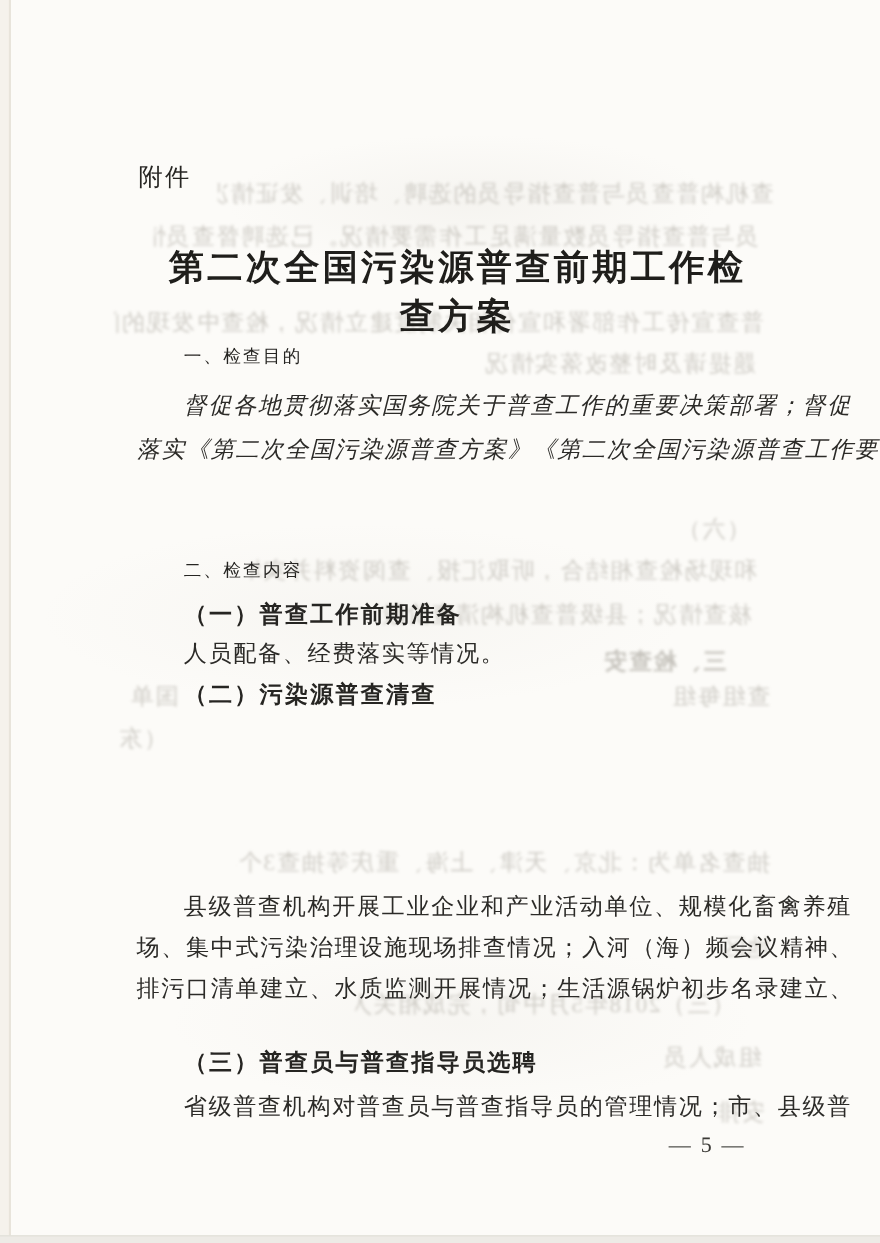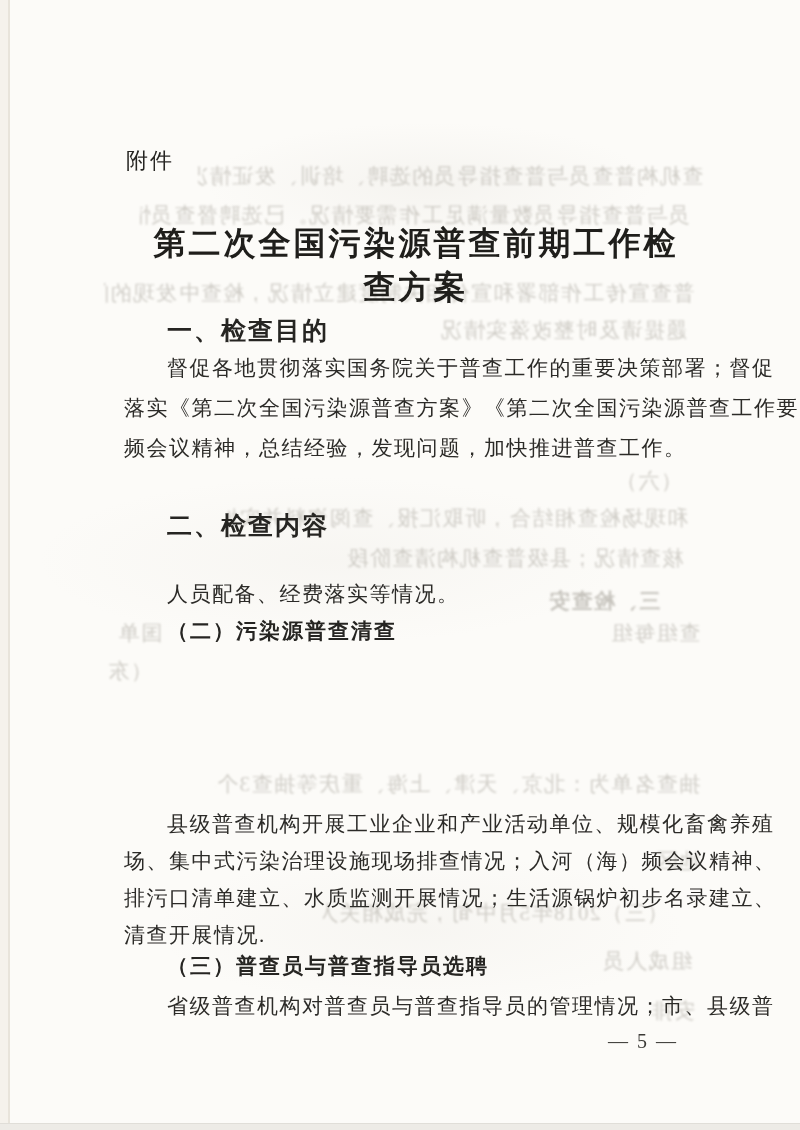--- a/index.html
+++ b/index.html
@@ -18,21 +18,21 @@
     color:#2c2b28;
   }
   
   .edge-strip-left{position:absolute;left:0;top:0;width:8px;height:100%;background:#f5f2ec;}
   .edge-line-left{position:absolute;left:8px;top:0;width:2px;height:100%;background:#ddd7cb;opacity:.65;}
   .edge-strip-bottom{position:absolute;left:0;bottom:0;width:100%;height:6px;background:#edebe6;border-top:1px solid #e0ded8;}
   
   .abs{position:absolute;}
   .attachment{left:126px;top:146px;font-size:22px;letter-spacing:2px;color:#262522;}
   .doc-title{left:138px;top:222px;width:556px;text-align:center;font-size:32px;font-weight:bold;letter-spacing:3px;color:#1f1e1b;}
-  .sec-heading{left:167px;font-size:25px;font-weight:bold;letter-spacing:2px;color:#262522;font-family:"Liberation Sans","DejaVu Sans",sans-serif;}
+  .sec-heading{left:167px;font-size:16px;font-weight:normal;letter-spacing:2px;color:#262522;font-family:"Liberation Sans","DejaVu Sans",sans-serif;}
   .sub-heading{left:167px;font-size:21px;font-weight:bold;letter-spacing:2px;color:#262522;}
   .para{left:124px;width:560px;font-size:21px;letter-spacing:1.5px;color:#2c2b28;}
   .para .ln{height:40px;line-height:40px;white-space:nowrap;}
   .para.tight .ln{height:37px;line-height:37px;}
   .para .ind{padding-left:43px;}
   .page-number{left:124px;top:1030px;width:554px;text-align:right;font-size:20px;letter-spacing:2px;color:#3a3935;}
   
   .bleed{
     position:absolute;height:26px;line-height:26px;
     font-size:21px;letter-spacing:1.5px;white-space:nowrap;overflow:hidden;
@@ -66,41 +66,40 @@
   <div class="bleed" style="top:900px;left:323px;width:345px;">（三）2018年5月中旬，完成相关人员培训</div>
   <div class="bleed" style="top:948px;left:592px;width:100px;">组成人员</div>
   <div class="bleed" style="top:998px;left:615px;width:80px;">安排</div>
 
   <div class="abs attachment">附件</div>
 
   <div class="abs doc-title">第二次全国污染源普查前期工作检查方案</div>
 
   <div class="abs sec-heading" style="top:314px;">一、检查目的</div>
 
-  <div class="abs para" style="top:348px;">
+  <div class="abs para" style="top:348px;font-style:italic;">
     <div class="ln ind">督促各地贯彻落实国务院关于普查工作的重要决策部署；督促</div>
     <div class="ln">落实《第二次全国污染源普查方案》《第二次全国污染源普查工作要</div>
-    <div class="ln">频会议精神，总结经验，发现问题，加快推进普查工作。</div>
   </div>
 
   <div class="abs sec-heading" style="top:509px;">二、检查内容</div>
 
+  <div class="abs sub-heading" style="top:544px;">（一）普查工作前期准备</div>
 
   <div class="abs para" style="top:574px;">
     <div class="ln ind">人员配备、经费落实等情况。</div>
   </div>
 
   <div class="abs sub-heading" style="top:617px;">（二）污染源普查清查</div>
 
 
   <div class="abs para tight" style="top:806px;">
     <div class="ln ind">县级普查机构开展工业企业和产业活动单位、规模化畜禽养殖</div>
     <div class="ln">场、集中式污染治理设施现场排查情况；入河（海）频会议精神、</div>
     <div class="ln">排污口清单建立、水质监测开展情况；生活源锅炉初步名录建立、</div>
-    <div class="ln">清查开展情况.</div>
   </div>
 
   <div class="abs sub-heading" style="top:952px;text-align:right;">（三）普查员与普查指导员选聘</div>
 
   <div class="abs para tight" style="top:988px;">
     <div class="ln ind">省级普查机构对普查员与普查指导员的管理情况；市、县级普</div>
   </div>
 
   <div class="abs page-number">— 5 —</div>
 

